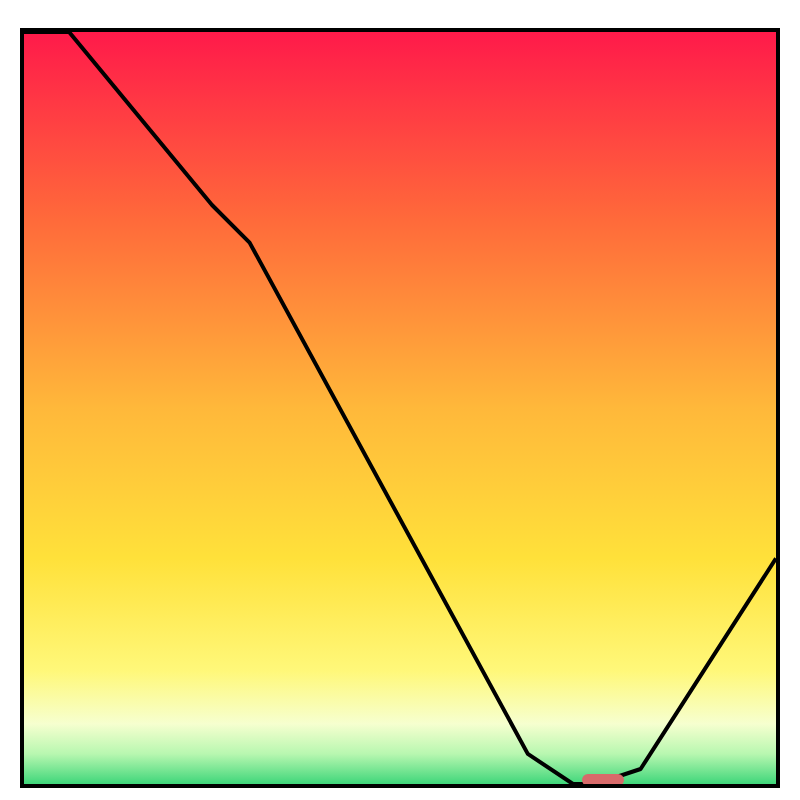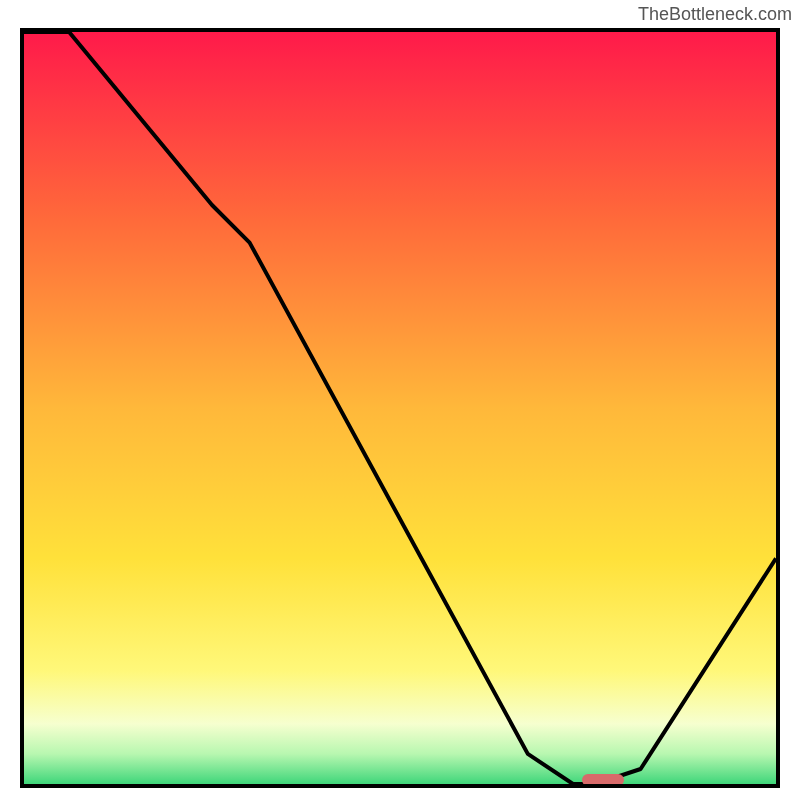--- a/index.html
+++ b/index.html
@@ -51,21 +51,20 @@
     width: 42px;
     height: 12px;
     background: #d86a6a;
     border-radius: 6px;
   }
 </style>
 </head>
 <body>
 
 <div class="container">
-  <div class="watermark">TheBottleneck.com</div>
 
   <div class="plot-frame">
     <svg class="bg" viewBox="0 0 752 752" preserveAspectRatio="none">
       <defs>
         <linearGradient id="grad" x1="0" y1="0" x2="0" y2="1">
             <stop offset="0%" stop-color="#ff1a4a"></stop>
             <stop offset="25%" stop-color="#ff6a3a"></stop>
             <stop offset="50%" stop-color="#ffb83a"></stop>
             <stop offset="70%" stop-color="#ffe13a"></stop>
             <stop offset="85%" stop-color="#fff87a"></stop>

